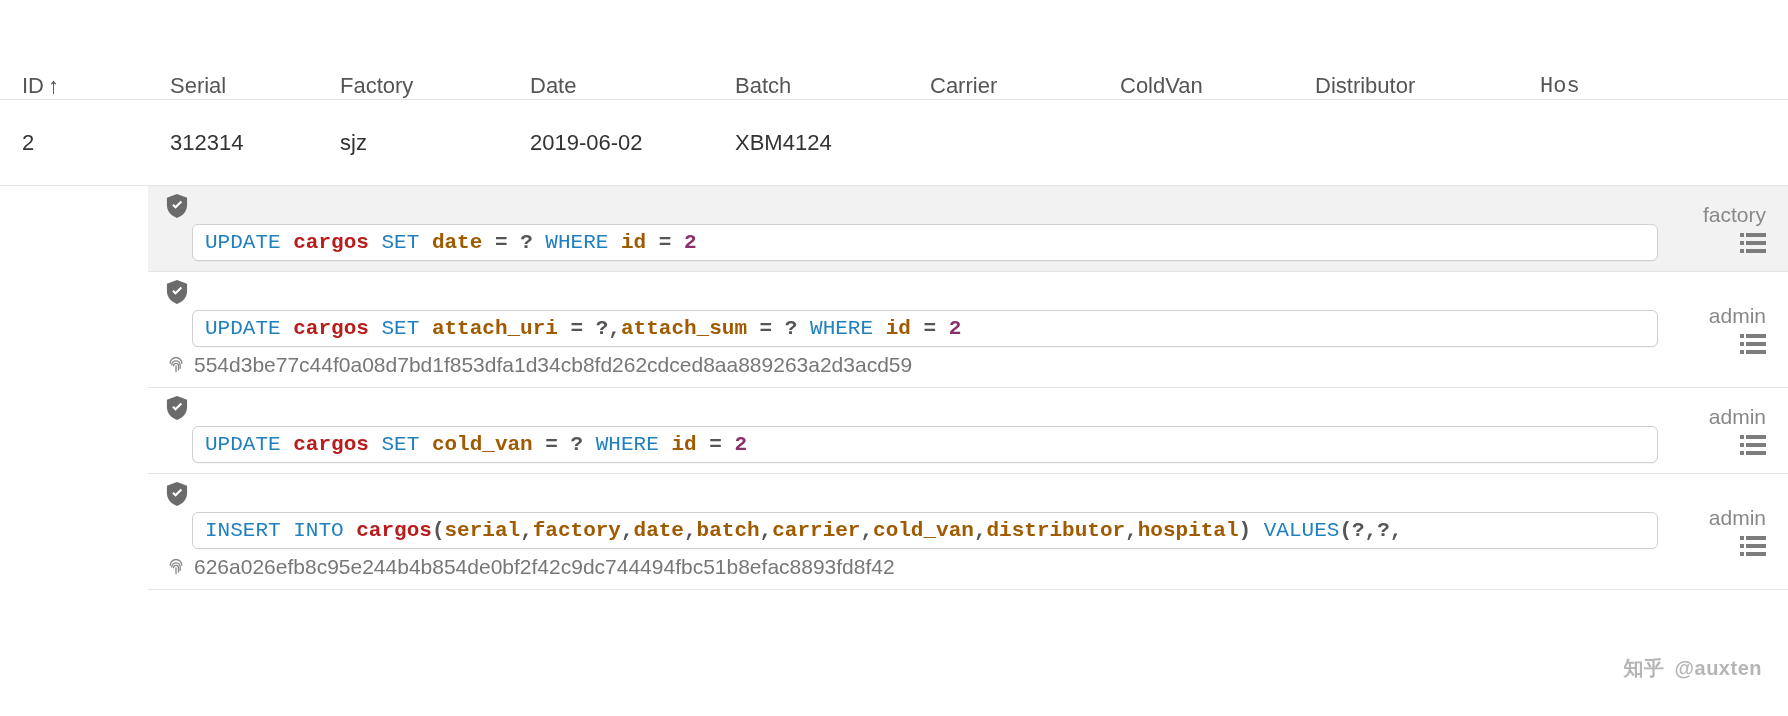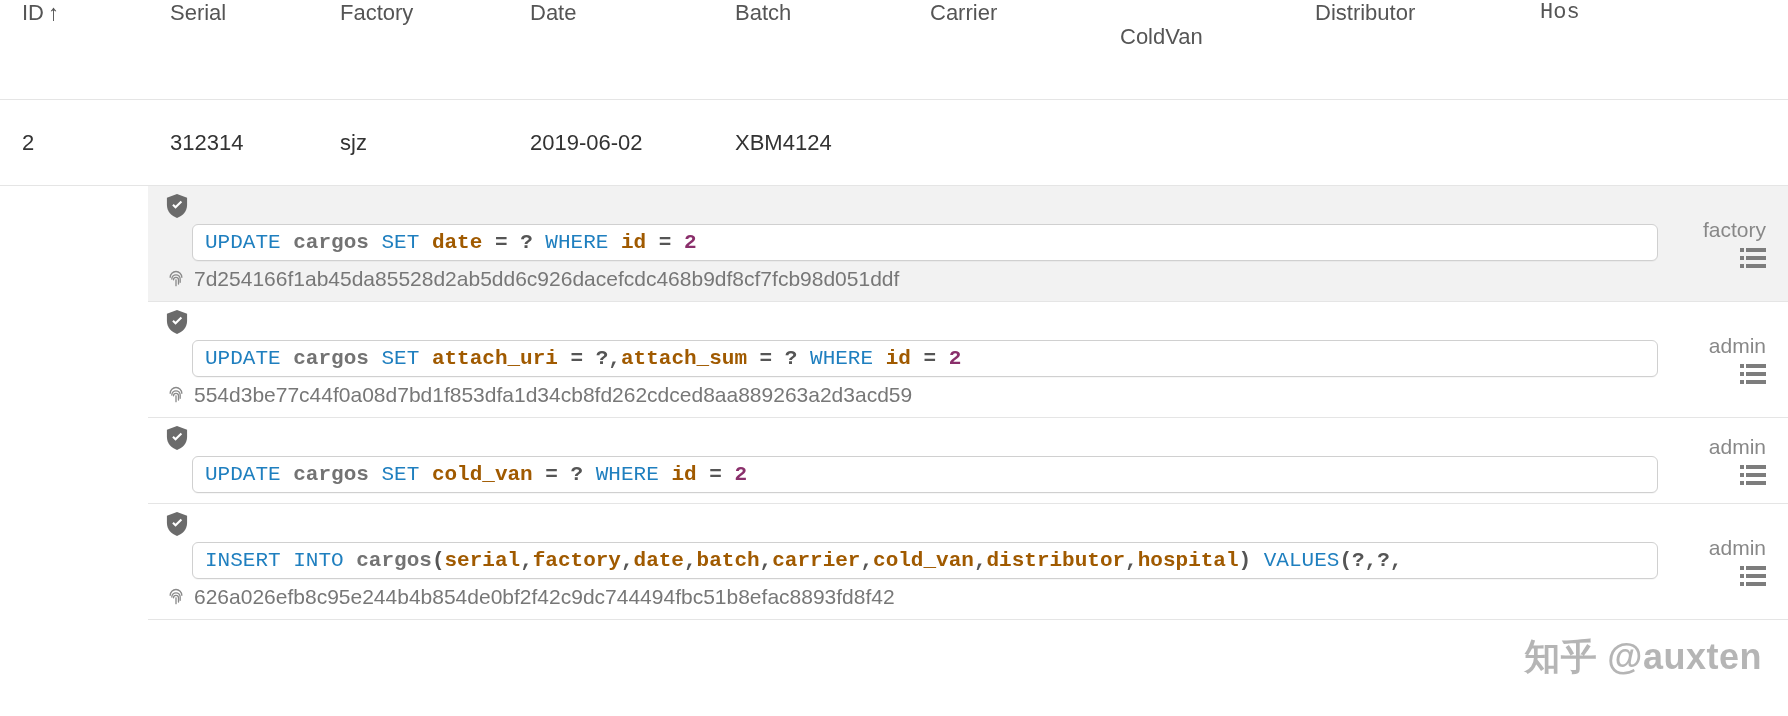--- a/index.html
+++ b/index.html
@@ -1,18 +1,18 @@
 <!DOCTYPE html>
 <html><head>
 <meta charset="utf-8">
 <style>
   * { box-sizing: border-box; margin: 0; padding: 0; }
   html, body { width: 1788px; background: #fff; font-family: -apple-system, BlinkMacSystemFont, "Segoe UI", Helvetica, Arial, sans-serif; color: #333; }
   .table { width: 100%; }
-  .thead { display: flex; align-items: flex-start; height: 100px; border-bottom: 1px solid #e5e5e5; }
+  .thead { display: flex; align-items: flex-end; height: 100px; border-bottom: 1px solid #e5e5e5; }
   .th { font-size: 22px; color: #555; font-weight: 400; padding: 0 10px; }
   .th.sortable { cursor: pointer; }
   .sort-arrow { display: inline-block; margin-left: 4px; }
   .row { display: flex; align-items: center; height: 86px; border-bottom: 1px solid #e5e5e5; }
   .td { font-size: 22px; color: #333; font-weight: 400; padding: 0 10px; }
   .col-id { width: 160px; padding-left: 22px; }
   .col-serial { width: 170px; }
   .col-factory { width: 190px; }
   .col-date { width: 205px; }
   .col-batch { width: 195px; }
@@ -27,27 +27,27 @@
   .log-right { width: 120px; display: flex; flex-direction: column; align-items: flex-end; justify-content: center; padding-right: 22px; gap: 6px; }
   .shield-row { display: flex; align-items: center; }
   .shield-icon { width: 22px; height: 24px; }
   .sql-pill { display: inline-block; background: #fff; border: 1px solid #d0d0d0; border-radius: 6px; padding: 6px 12px; font-family: "SFMono-Regular", Consolas, "Liberation Mono", Menlo, monospace; font-size: 21px; margin-left: 26px; white-space: nowrap; box-shadow: 0 1px 0 rgba(0,0,0,0.03); }
   .hash-row { display: flex; align-items: center; gap: 8px; color: #777; font-size: 21px; font-family: -apple-system, BlinkMacSystemFont, "Segoe UI", Helvetica, Arial, sans-serif; }
   .fp-icon { width: 20px; height: 20px; flex-shrink: 0; }
   .role-label { font-size: 21px; color: #888; font-weight: 300; }
   .list-icon-svg { width: 26px; height: 20px; }
   
   .kw { color: #1f7fbf; font-weight: 400; }
-  .tbl { color: #737373; font-weight: 700; }
+  .tbl { color: #b91c1c; font-weight: 700; }
   .col { color: #a05a00; font-weight: 700; }
   .op { color: #555; font-weight: 700; }
   .q { color: #555; font-weight: 700; }
   .num { color: #8a2f6b; font-weight: 700; }
   .punc { color: #555; font-weight: 700; }
-  .watermark { position: absolute; right: 26px; bottom: 34px; font-size: 36px; color: rgba(120,120,120,0.55); font-weight: 600; pointer-events: none; letter-spacing: 0.5px; }
+  .watermark { position: absolute; right: 26px; bottom: 34px; font-size: 20px; color: rgba(120,120,120,0.55); font-weight: 600; pointer-events: none; letter-spacing: 0.5px; }
   .watermark-z { font-family: "PingFang SC","Hiragino Sans GB","Microsoft YaHei",sans-serif; margin-right: 10px; }
 </style>
 </head>
 <body>
 
 <div class="table">
   <div class="thead">
     <div class="th col-id sortable">
       <span>ID</span><span class="sort-arrow">↑</span>
     </div>
@@ -77,31 +77,20 @@
 
   <div class="log-block highlight">
     <div class="log-left">
       <div class="shield-row">
             <svg class="shield-icon" viewBox="0 0 24 26">
     <path fill="#6b6b6b" d="M12 0 L23 4 V12 C23 19 18 24 12 26 C6 24 1 19 1 12 V4 Z"></path>
     <path fill="#fff" d="M6.8 12.4 L10.4 16 L17.6 8.8 L16 7.2 L10.4 12.8 L8.4 10.8 Z"></path>
   </svg>
           </div>
       <div class="sql-pill"><span class="kw">UPDATE</span> <span class="tbl">cargos</span> <span class="kw">SET</span> <span class="col">date</span> <span class="op">=</span> <span class="q">?</span> <span class="kw">WHERE</span> <span class="col">id</span> <span class="op">=</span> <span class="num">2</span></div>
-      <div class="hash-row">
-        <svg class="fp-icon" viewBox="0 0 24 24">
-    <g fill="none" stroke="#8a8a8a" stroke-width="1.6" stroke-linecap="round">
-      <path d="M5 10 a7 7 0 0 1 14 0"></path>
-      <path d="M7 12 a5 5 0 0 1 10 0 v4"></path>
-      <path d="M9 13 a3 3 0 0 1 6 0 v5"></path>
-      <path d="M12 13 v7"></path>
-    </g>
-  </svg>
-        <span>7d254166f1ab45da85528d2ab5dd6c926dacefcdc468b9df8cf7fcb98d051ddf</span>
-      </div>
     </div>
     <div class="log-right">
       <span class="role-label">factory</span>
       <svg class="list-icon-svg" viewBox="0 0 26 20">
     <g fill="#7d7d7d">
       <rect x="0" y="0" width="4" height="4"></rect>
               <rect x="6" y="0" width="20" height="4"></rect>
       <rect x="0" y="8" width="4" height="4"></rect>
               <rect x="6" y="8" width="20" height="4"></rect>
       <rect x="0" y="16" width="4" height="4"></rect>

